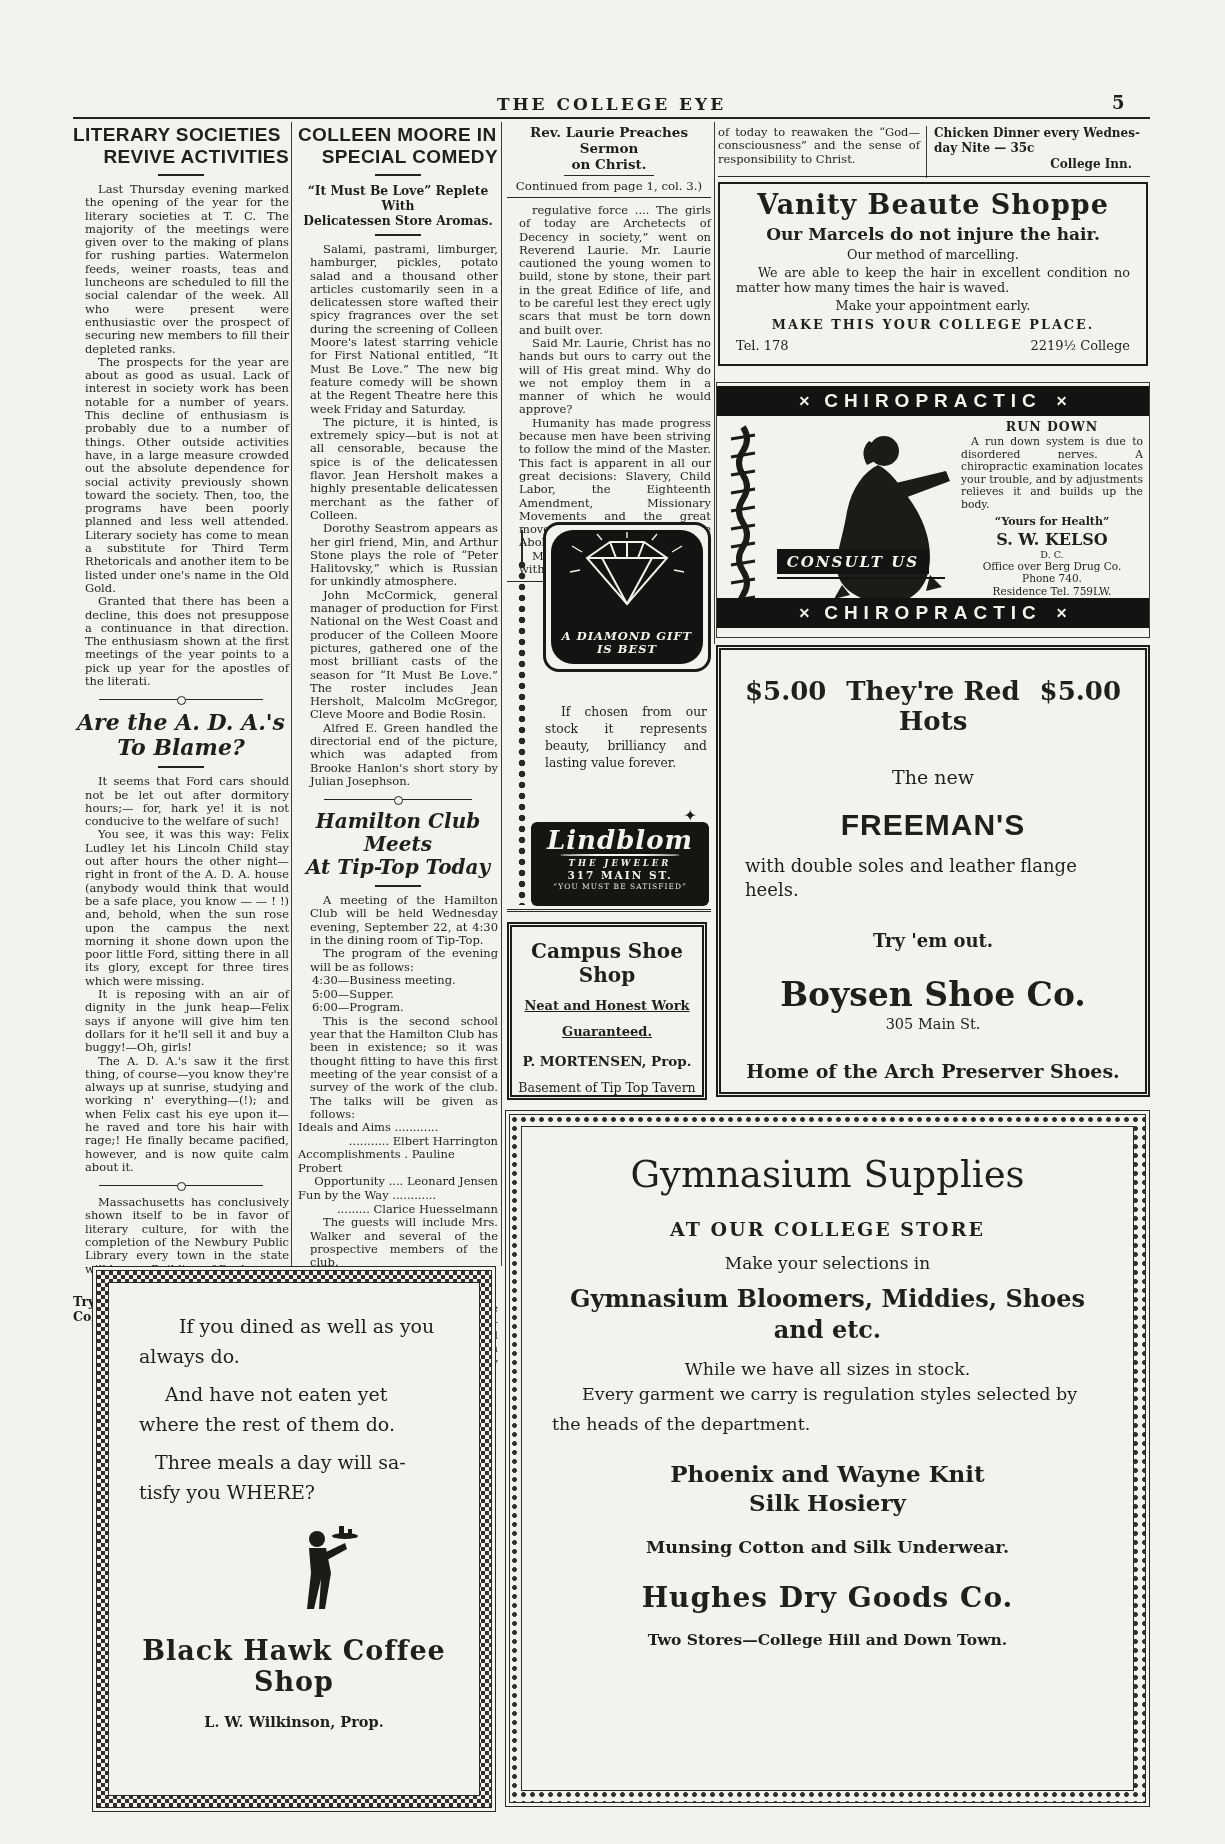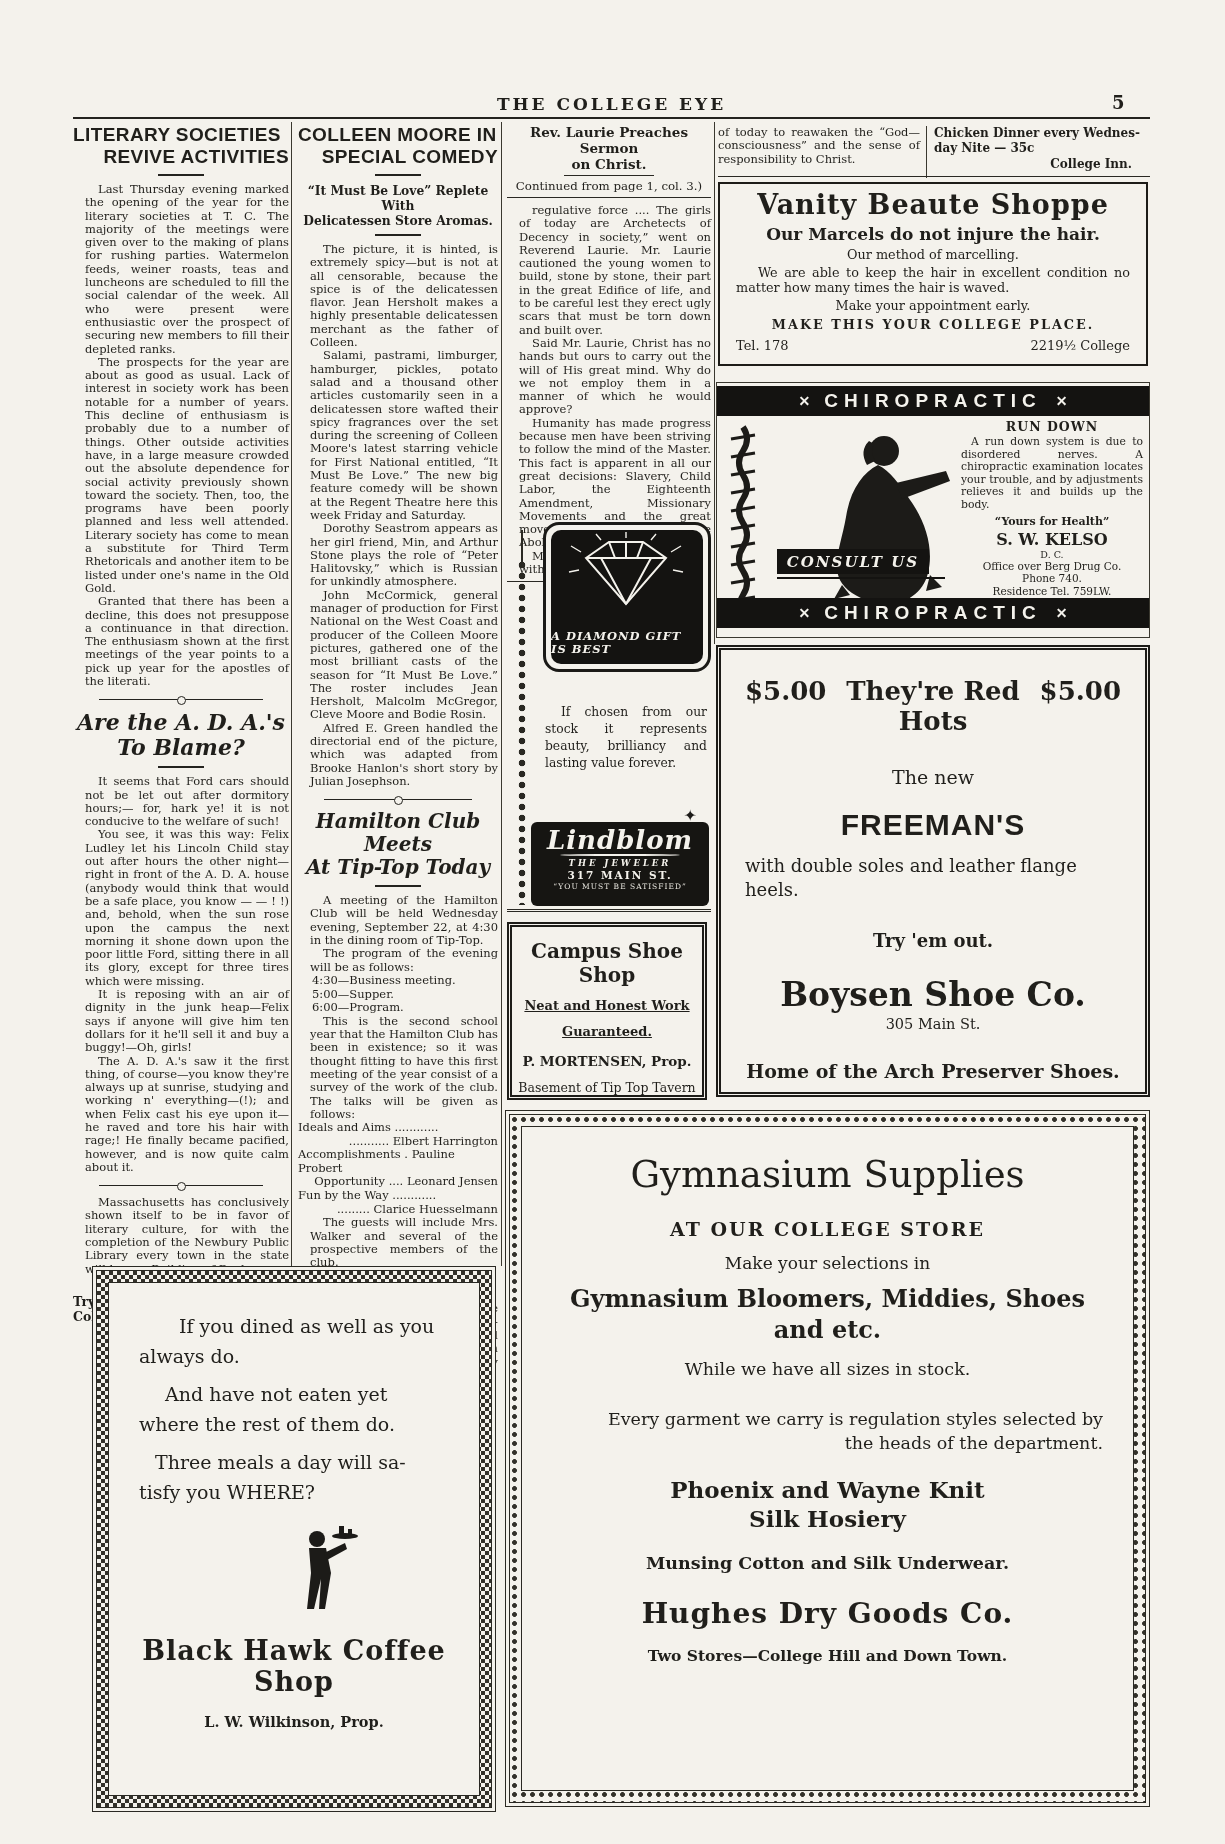--- a/index.html
+++ b/index.html
@@ -51,21 +51,21 @@
 
   
   #diamondAd { position:absolute; left:507px; top:520px; width:204px; height:392px;
     border-bottom:3px double #2a2923; }
   .rope { position:absolute; left:8px; top:40px; width:14px; height:345px;
     background-image: radial-gradient(circle at 7px 5px, #2a2923 3px, rgba(0,0,0,0) 3.6px);
     background-size:14px 11px; }
   .rope::before { content:""; position:absolute; left:6px; top:-30px; height:34px; border-left:2px solid #2a2923; }
   .shield { position:absolute; left:36px; top:2px; width:168px; height:150px;
     border:3px solid #1b1a17; border-radius:16px; background:#f4f2ec; padding:5px; }
-  .shield .in { width:100%; height:100%; background:#141311; border-radius:10px; position:relative; text-align:left; }
+  .shield .in { width:100%; height:100%; background:#141311; border-radius:22px; position:relative; text-align:center; }
   .shield .cap { position:absolute; left:0; right:0; bottom:8px; color:#f4f2ec; font-style:italic;
     font-weight:bold; font-size:11.5px; line-height:13px; letter-spacing:1px; }
   .dtxt { position:absolute; left:38px; top:184px; width:162px; font-size:12.3px; line-height:17px; text-align:justify; }
   .dtxt p { text-indent:16px; }
   .plaque { position:absolute; left:24px; top:302px; width:178px; height:84px; background:#161512;
     border-radius:6px; color:#f4f2ec; text-align:center; padding-top:4px; }
   .plaque .logo { font-style:italic; font-weight:bold; font-size:26px; line-height:28px; letter-spacing:1px; }
   .plaque .sw { width:120px; border-top:2px solid #f4f2ec; border-radius:50%; margin:0 auto 2px; }
   .plaque .jew { font-size:8.5px; letter-spacing:3px; font-weight:bold; font-style:italic; }
   .plaque .addr { font-size:10.5px; letter-spacing:2px; font-weight:bold; margin-top:1px; }
@@ -144,21 +144,21 @@
     background-size:8px 8px; }
   .inner { width:100%; height:100%; border:1px solid #2a2923; background:#f4f2ec; overflow:hidden; }
 
   #gymAd  { left:505px; top:1110px; width:645px; height:697px; }
   #gymAd .inner { text-align:center; padding:26px 30px 0; }
   #gymAd .title { font-weight:normal; font-size:37px; }
   #gymAd .s1 { font-weight:bold; font-size:19px; letter-spacing:2px; margin-top:22px; }
   #gymAd .s2 { font-size:17px; margin-top:13px; }
   #gymAd .items { font-weight:bold; font-size:24px; line-height:31px; margin-top:10px; }
   #gymAd .sizes { font-size:17.5px; margin-top:14px; }
-  #gymAd .garment { font-size:17.5px; line-height:24px; text-align:right; margin-top:28px; }
+  #gymAd .garment { font-size:17.5px; line-height:30px; text-align:left; margin-top:0; }
   #gymAd .garment p { text-indent:30px; }
   #gymAd .hos { font-weight:bold; font-size:23px; line-height:29px; margin-top:20px; }
   #gymAd .und { font-weight:bold; font-size:17.5px; margin-top:20px; }
   #gymAd .store { font-weight:900; font-size:28px; letter-spacing:1px; margin-top:24px; }
   #gymAd .two { font-weight:bold; font-size:15.5px; margin-top:16px; }
 
   #bhAd { left:92px; top:1266px; width:404px; height:546px; }
   #bhAd .inner { padding:28px 22px 0; }
   #bhAd .line { font-size:19px; line-height:30px; }
   #bhAd .in1 { padding-left:48px; } #bhAd .in2 { padding-left:34px; margin-top:8px; }
@@ -215,22 +215,22 @@
       <span class="l1">COLLEEN MOORE IN</span>
       <span class="l2">SPECIAL COMEDY</span>
     </div>
     <div class="mr"></div>
     <div class="subhead">
       <div>“It Must Be Love” Replete With</div>
       <div>Delicatessen Store Aromas.</div>
     </div>
     <div class="mr"></div>
     <div class="body">
+      <p>Salami, pastrami, limburger, hamburger, pickles, potato salad and a thousand other articles customarily seen in a delicatessen store wafted their spicy fragrances over the set during the screening of Colleen Moore's latest starring vehicle for First National entitled, “It Must Be Love.” The new big feature comedy will be shown at the Regent Theatre here this week Friday and Saturday.</p>
       <p>The picture, it is hinted, is extremely spicy—but is not at all censorable, because the spice is of the delicatessen flavor. Jean Hersholt makes a highly presentable delicatessen merchant as the father of Colleen.</p>
-      <p>Salami, pastrami, limburger, hamburger, pickles, potato salad and a thousand other articles customarily seen in a delicatessen store wafted their spicy fragrances over the set during the screening of Colleen Moore's latest starring vehicle for First National entitled, “It Must Be Love.” The new big feature comedy will be shown at the Regent Theatre here this week Friday and Saturday.</p>
       <p>Dorothy Seastrom appears as her girl friend, Min, and Arthur Stone plays the role of “Peter Halitovsky,” which is Russian for unkindly atmosphere.</p>
       <p>John McCormick, general manager of production for First National on the West Coast and producer of the Colleen Moore pictures, gathered one of the most brilliant casts of the season for “It Must Be Love.” The roster includes Jean Hersholt, Malcolm McGregor, Cleve Moore and Bodie Rosin.</p>
       <p>Alfred E. Green handled the directorial end of the picture, which was adapted from Brooke Hanlon's short story by Julian Josephson.</p>
     </div>
     <div class="odiv"></div>
     <h2 class="ital small">
       <span>Hamilton Club Meets</span><br>
       <span>At Tip-Top Today</span>
     </h2>
     <div class="mr"></div>

